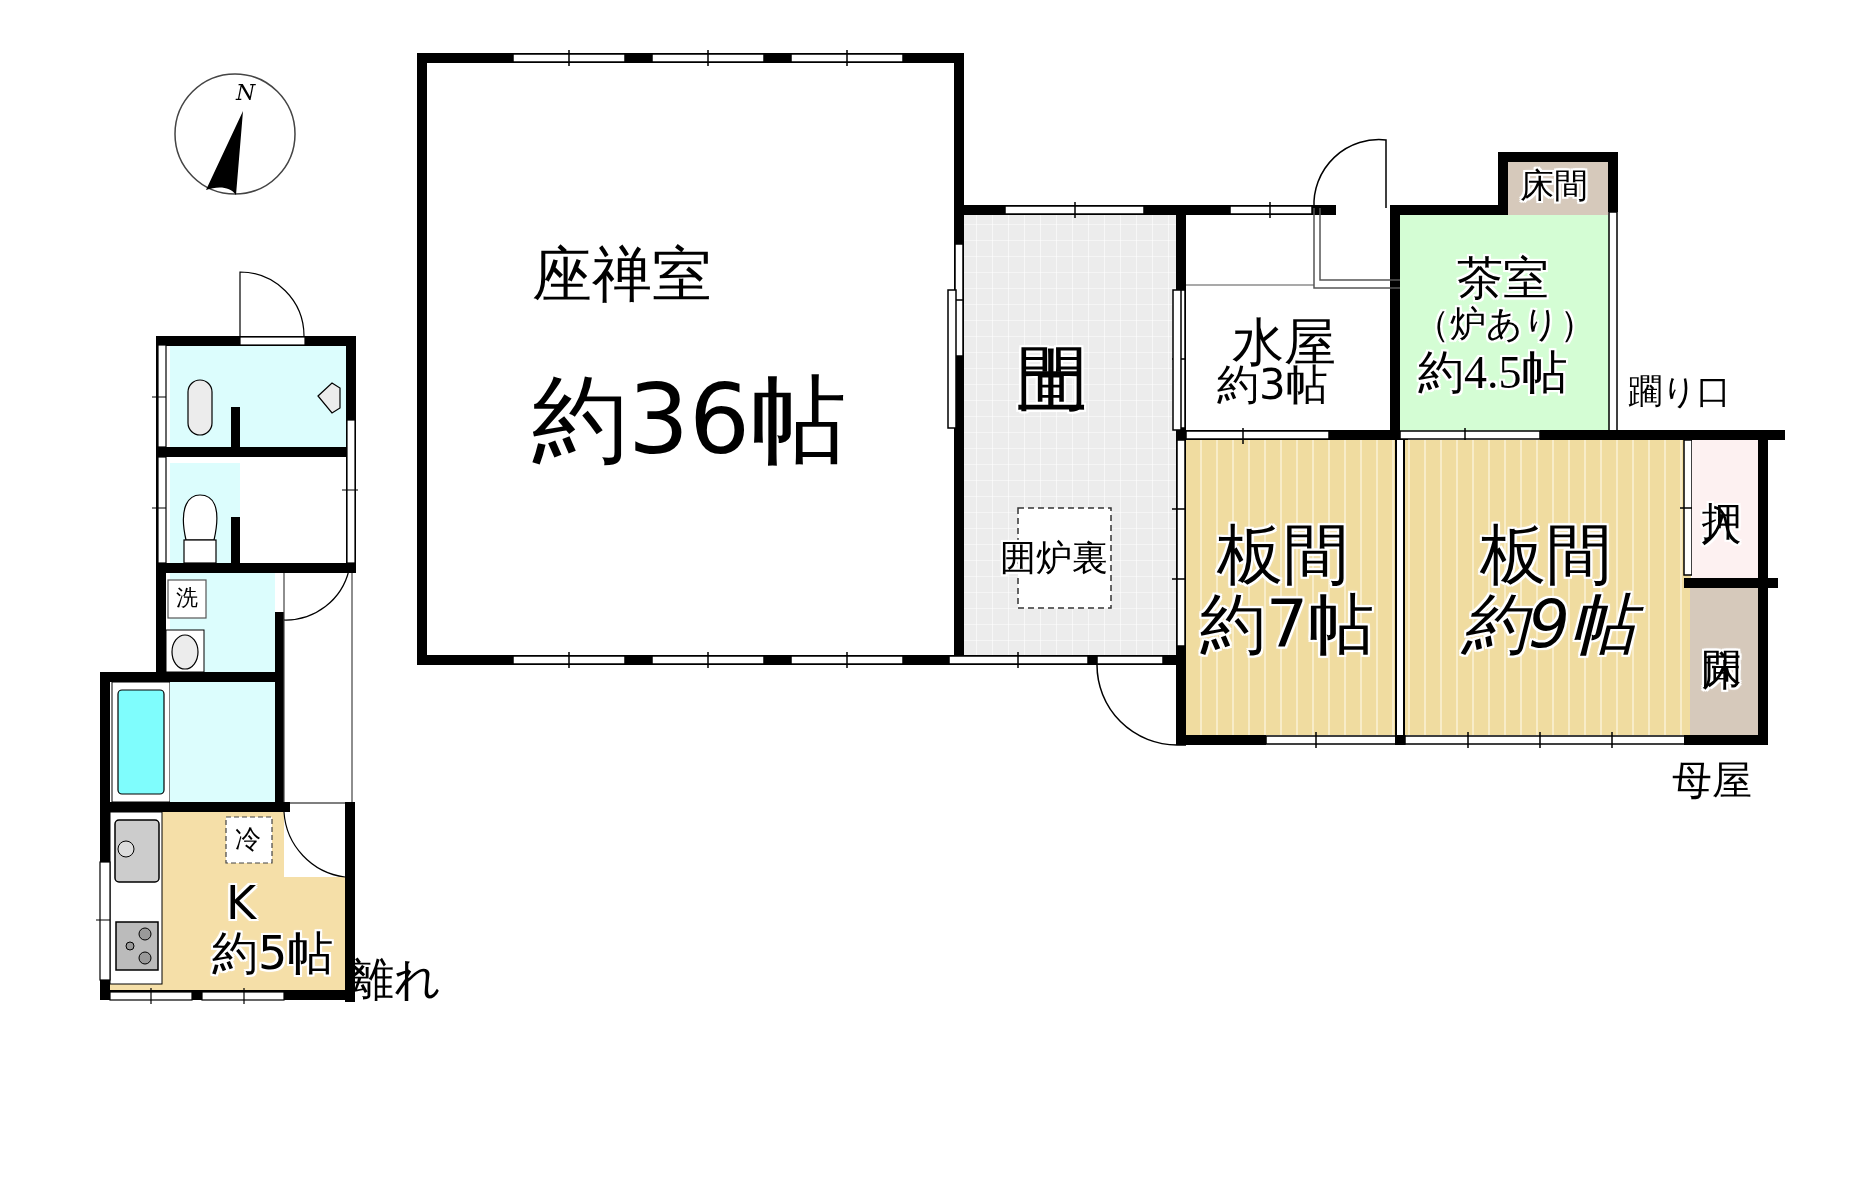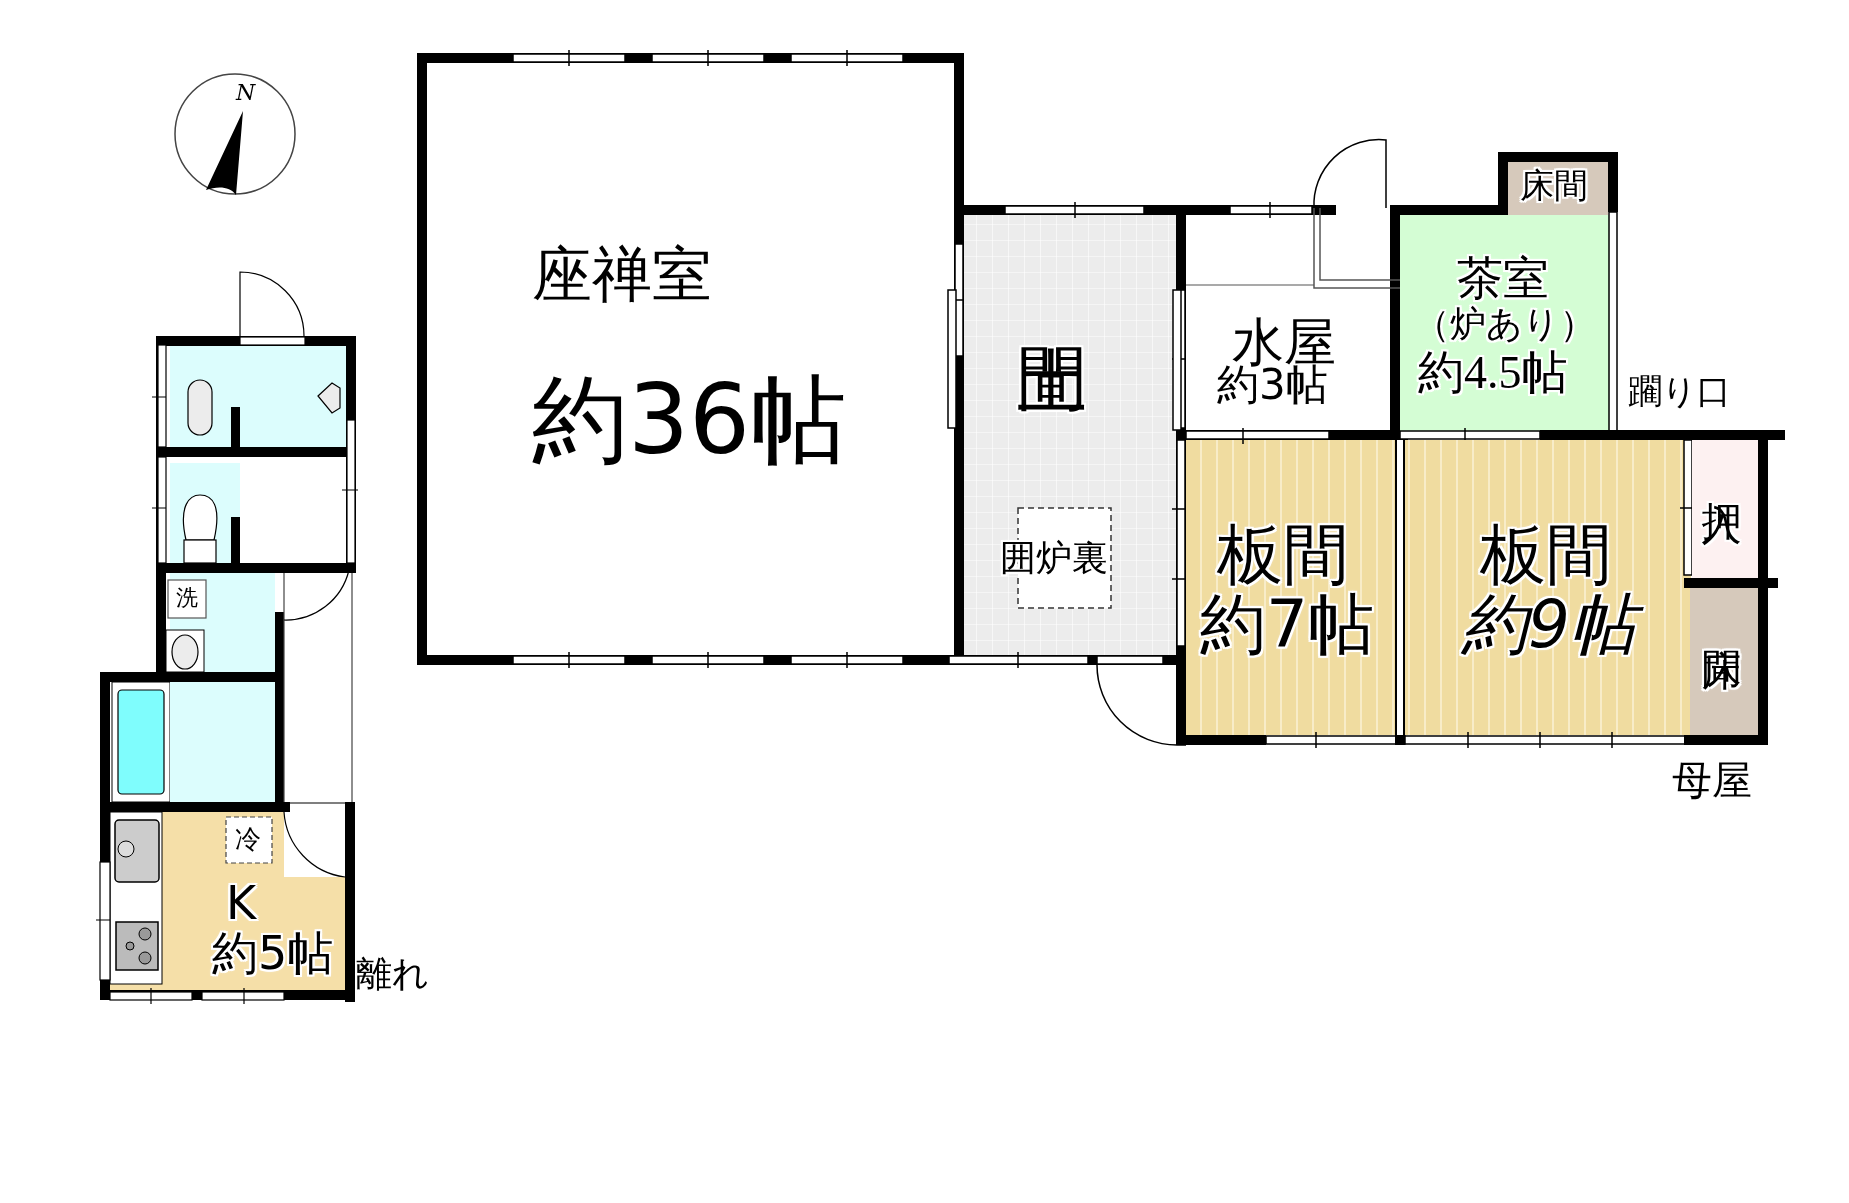--- a/index.html
+++ b/index.html
@@ -228,13 +228,13 @@
 
 <div class="lbl halo vert" style="left:1702px;top:470px;font-size:40px;">押入</div>
 <div class="lbl halo vert" style="left:1702px;top:617px;font-size:40px;">床間</div>
 
 <div class="lbl" style="left:1672px;top:760px;font-size:40px;">母屋</div>
 
 <div class="lbl" style="left:176px;top:587px;font-size:22px;">洗</div>
 <div class="lbl" style="left:235px;top:826px;font-size:26px;">冷</div>
 <div class="lbl halo" style="left:226px;top:880px;font-size:46px;">K</div>
 <div class="lbl halo" style="left:180px;top:930px;font-size:46px;margin-left:32px;">約5帖</div>
-<div class="lbl" style="left:356px;top:956px;font-size:36px;">離れ</div>
+<div class="lbl" style="left:348px;top:956px;font-size:46px;">離れ</div>
 
 </body></html>

